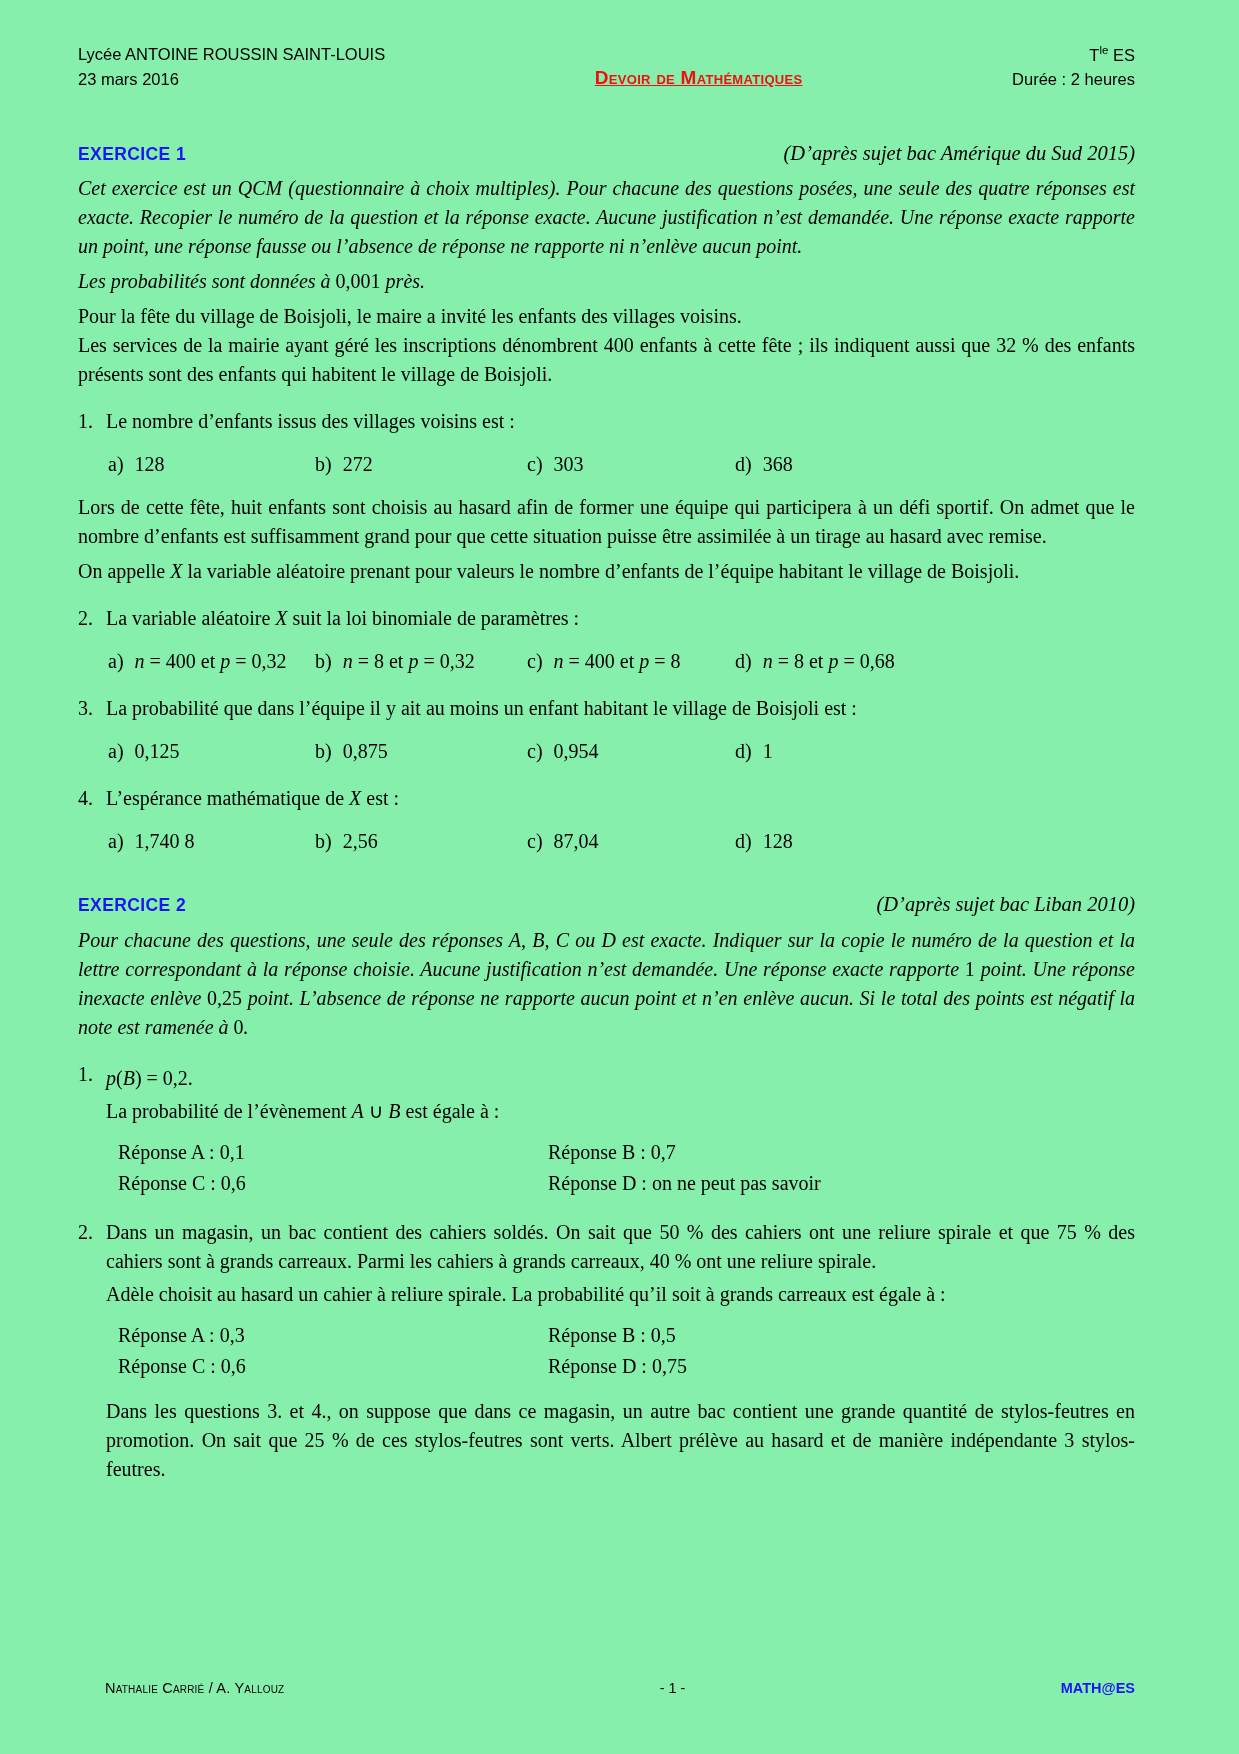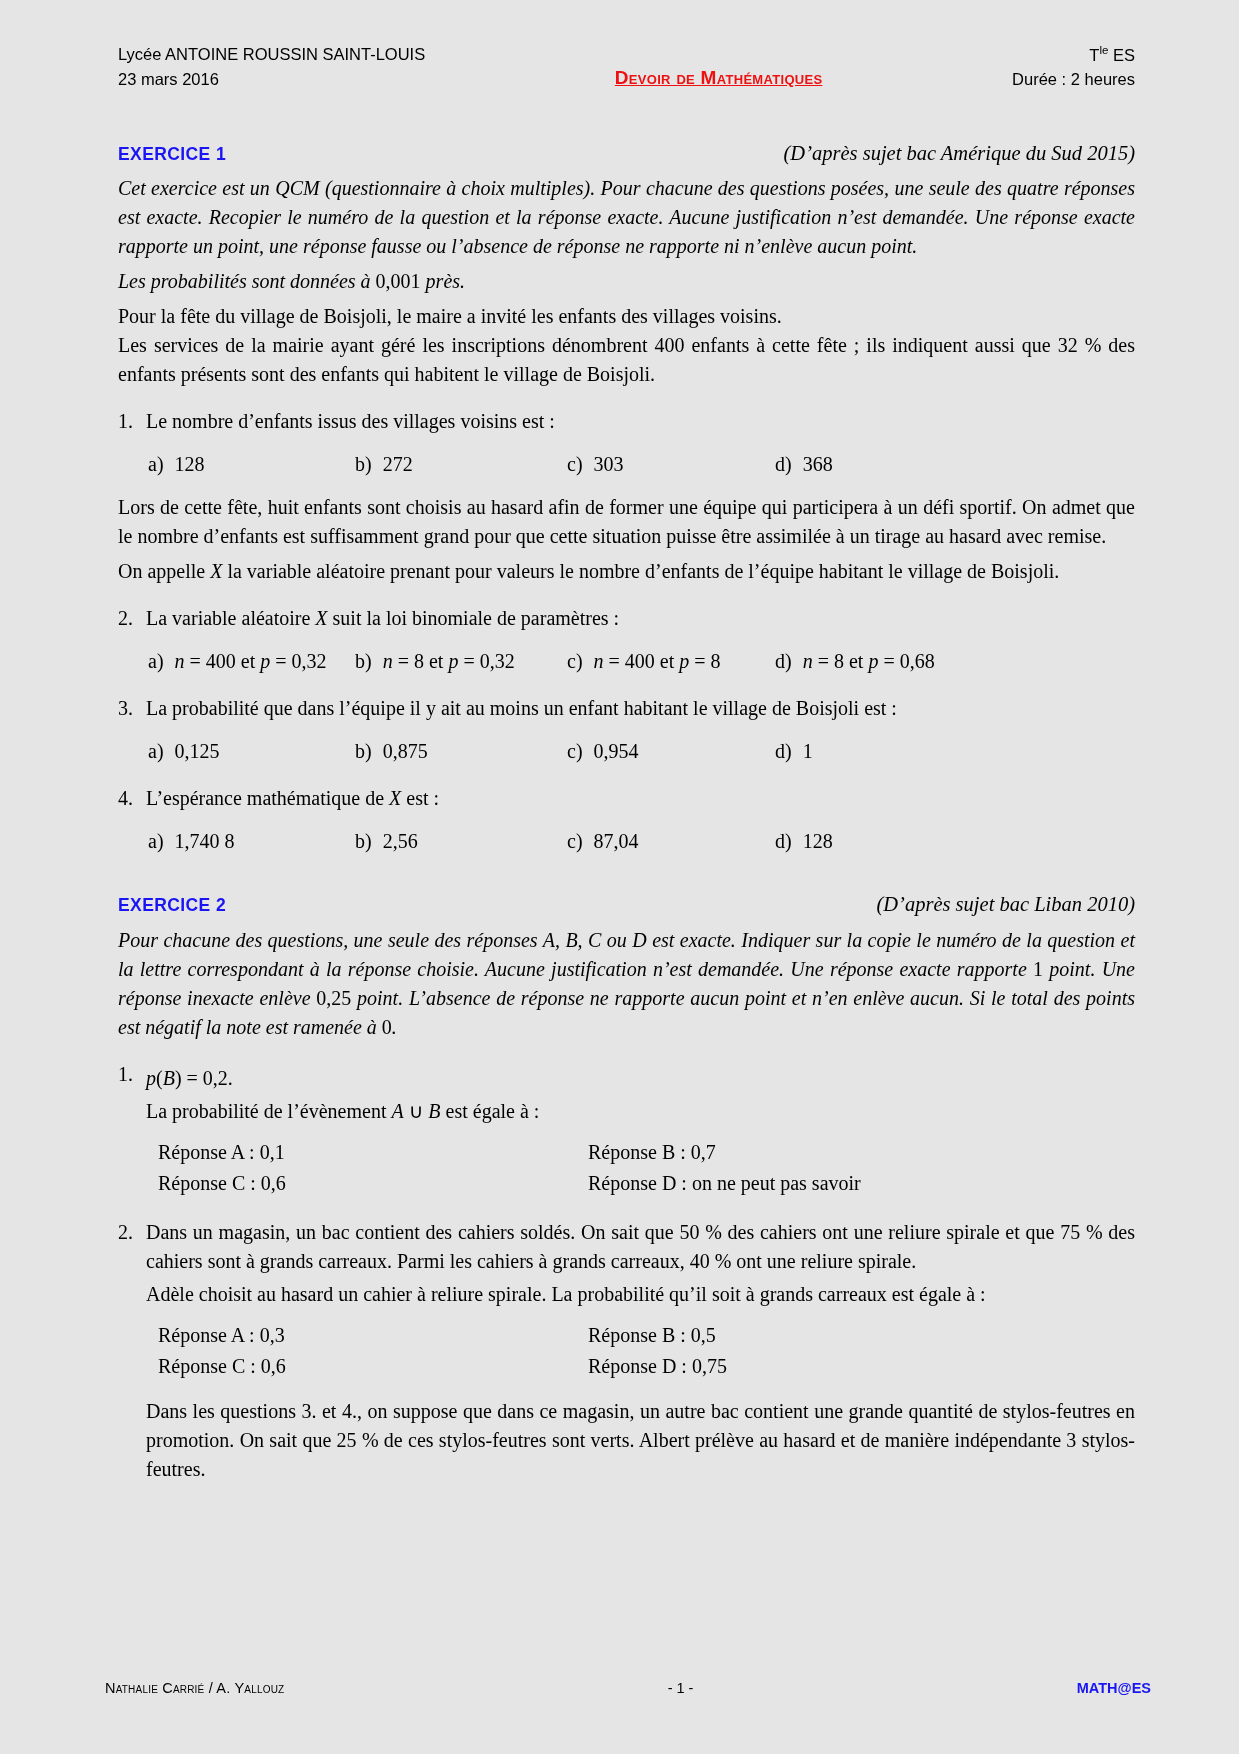--- a/index.html
+++ b/index.html
@@ -1,24 +1,24 @@
 <!DOCTYPE html>
 <html lang="fr"><head>
 <meta charset="utf-8">
 <style>
   html,body{margin:0;padding:0;background:#ffffff;}
   .page{
     position:relative;
     width:1239px;height:1754px;
-    background:#e5e5e5;
+    background:#86efac;
     font-family:"Liberation Serif", serif;
     font-size:20px;line-height:1.45;color:#000;
     overflow:hidden;
     box-sizing:border-box;
-    padding:42px 104px 0 118px;
+    padding:42px 104px 0 78px;
   }
   
   .hdr{display:flex;justify-content:space-between;align-items:flex-start;
        font-family:"Liberation Sans", sans-serif;font-size:16.5px;line-height:1.5;}
   .hdr-left{text-align:left;}
   .hdr-center{flex:1;text-align:center;padding-top:22px;}
   .hdr-right{text-align:right;}
   .doc-title{color:#ee1111;font-weight:bold;font-variant:small-caps;font-size:19px;letter-spacing:.3px;text-decoration:underline;}
   sup{font-size:70%;}
   
@@ -34,21 +34,21 @@
   
   .q{display:flex;margin-top:18px;}
   .q-num{flex:0 0 28px;}
   .q-body{flex:1;text-align:justify;}
   .opts4{display:grid;grid-template-columns:207px 212px 208px 1fr;margin:14px 0 6px 30px;}
   .opt-label{display:inline-block;margin-right:11px;}
   .ans2{display:grid;grid-template-columns:430px 1fr;margin:12px 0 2px 12px;row-gap:2px;}
   .qline{margin-top:4px;}
   
   .footer{
-    position:absolute;left:105px;right:88px;top:1678px;
+    position:absolute;left:105px;right:104px;top:1678px;
     display:flex;justify-content:space-between;align-items:baseline;
     font-family:"Liberation Sans", sans-serif;font-size:14.5px;
   }
   .footer-authors{font-variant:small-caps;letter-spacing:.2px;}
   .footer-brand{color:#1a16f3;font-weight:bold;}
   .mt8{} .mt14{margin-top:14px;}
   .ex2gap{margin-top:34px;}
 </style>
 </head>
 <body>

